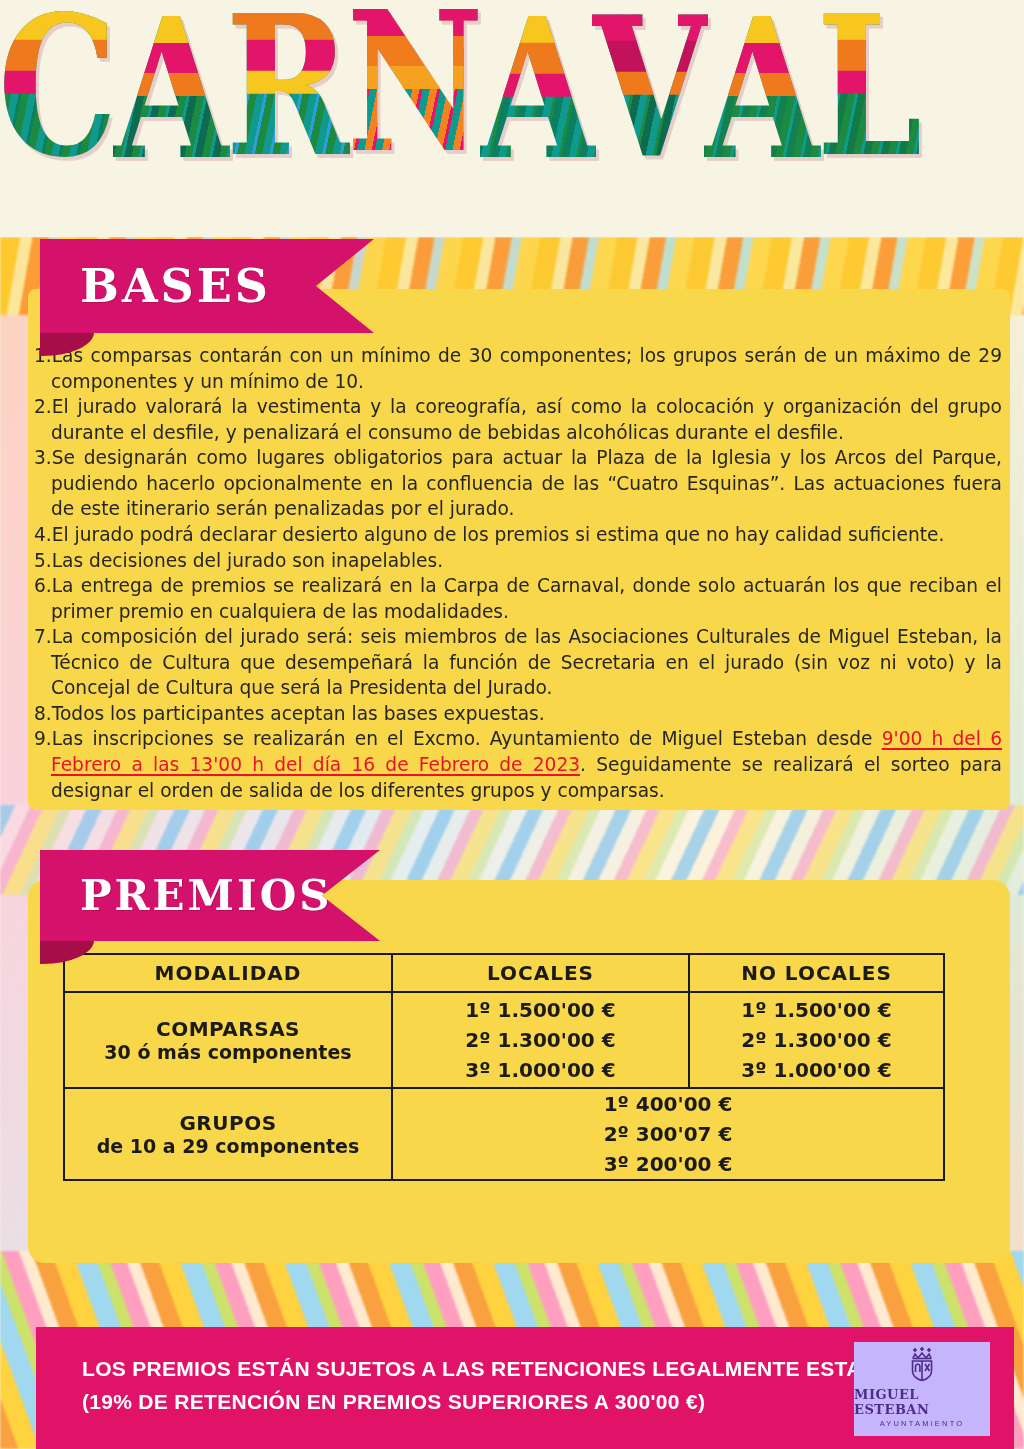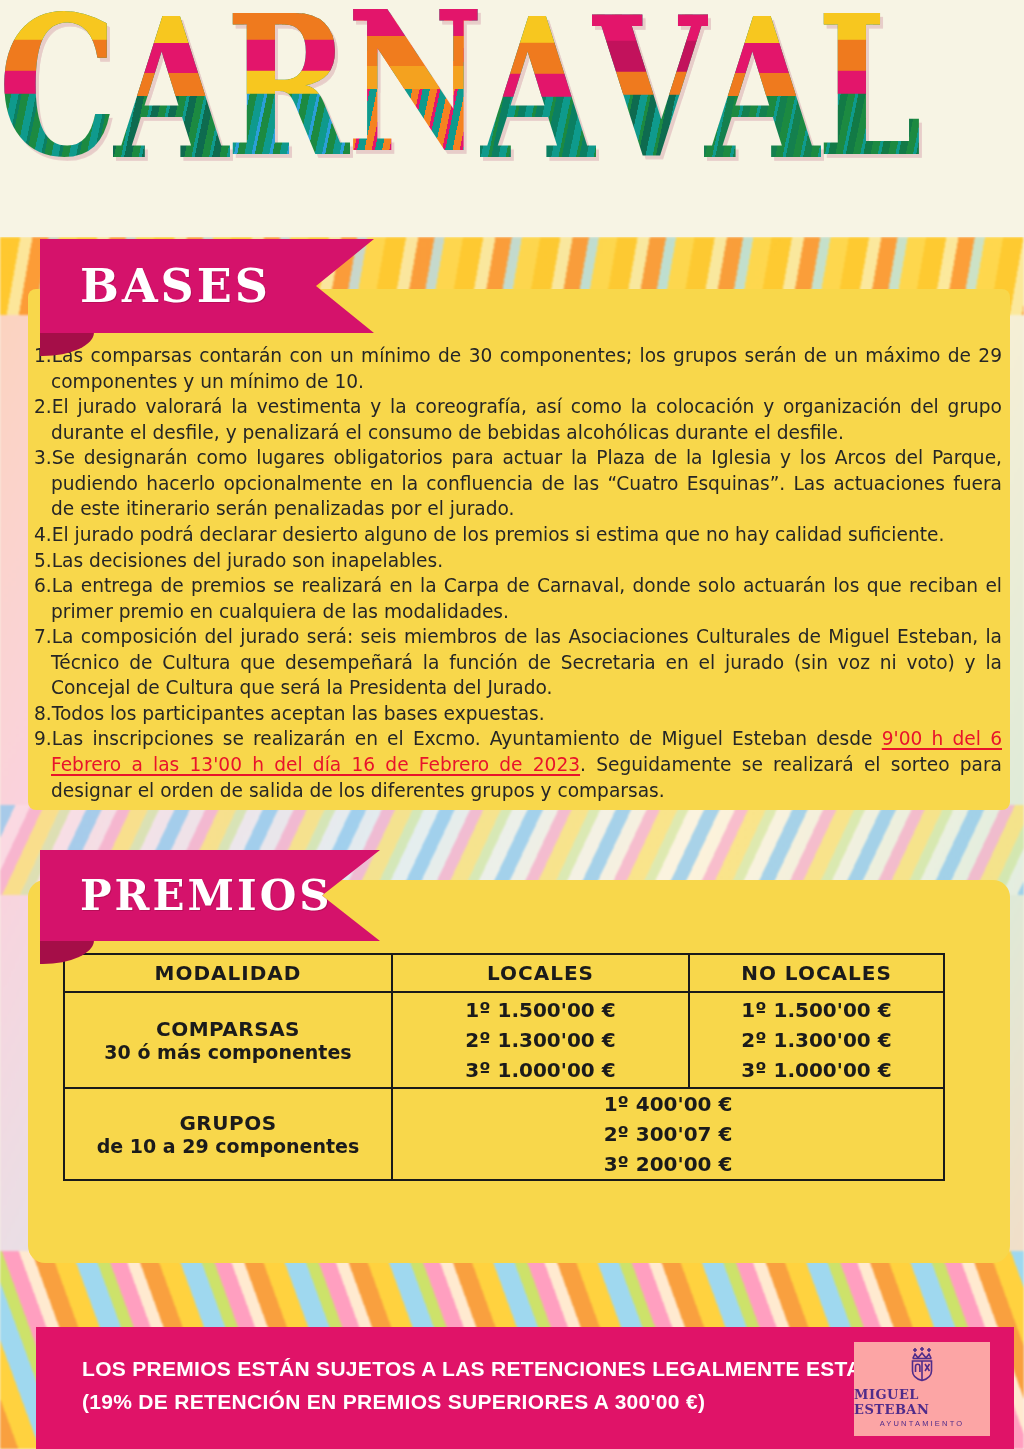--- a/index.html
+++ b/index.html
@@ -106,21 +106,21 @@
   .cons-line  { line-height:29px; }
 
   
   .footer { position:absolute; left:36px; top:1327px; width:978px; height:122px; background:#e01368; z-index:2; }
   .footer-lines {
     position:absolute; left:46px; top:26px; color:#fff;
     font-family:"Liberation Sans", sans-serif; font-weight:700;
     font-size:21px; line-height:1.55; letter-spacing:0.3px;
   }
   .logo-box {
-    position:absolute; right:24px; top:15px; width:136px; height:94px; background:#fca5a5;
+    position:absolute; right:24px; top:15px; width:136px; height:94px; background:#c4b5fd;
     display:flex; flex-direction:column; align-items:center; padding-top:5px;
   }
   .logo-title { font-family:"DejaVu Serif", serif; font-weight:700; font-size:13px; color:#4f2b8a; letter-spacing:0.5px; margin-top:2px; }
   .logo-sub   { font-family:"Liberation Sans", sans-serif; font-size:7.5px; color:#4f2b8a; letter-spacing:2.2px; margin-top:2px; }
 </style>
 </head>
 <body>
 
 <div class="page">
 

